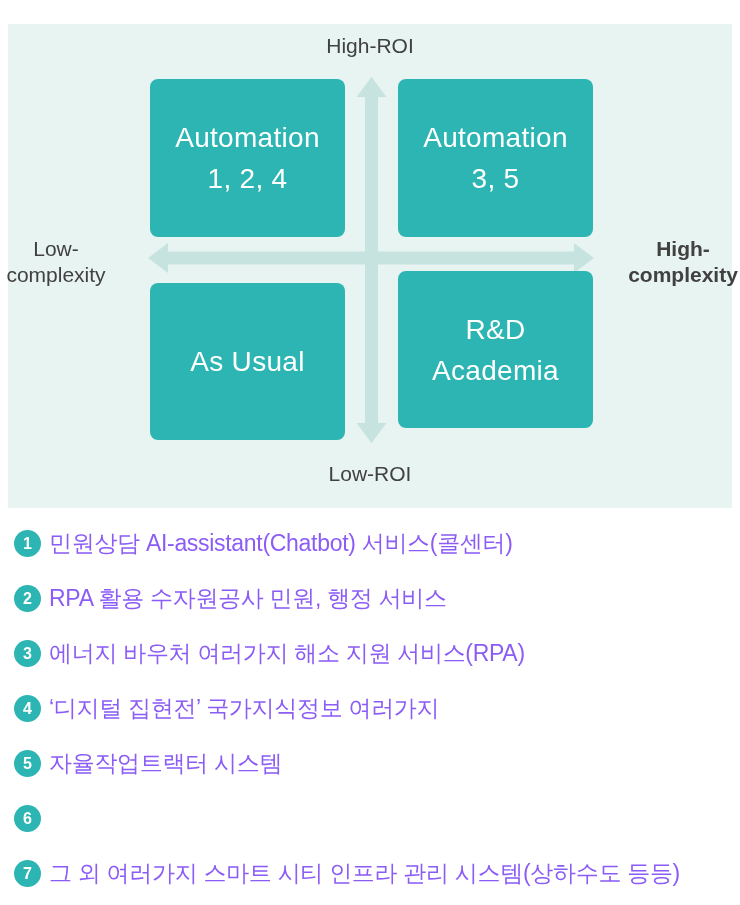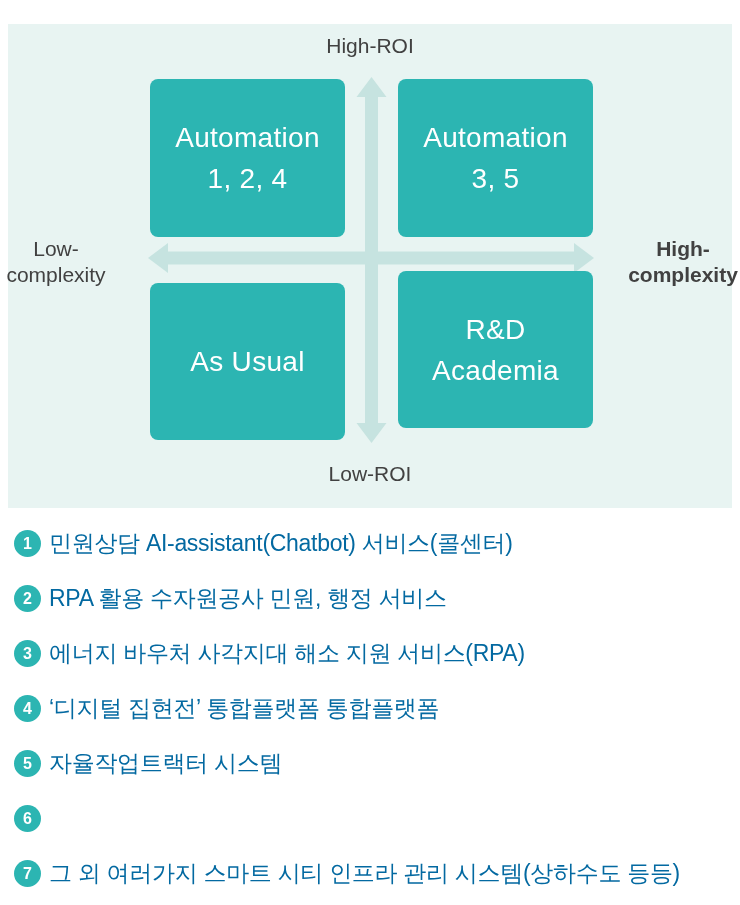--- a/index.html
+++ b/index.html
@@ -85,21 +85,21 @@
     font-size: 16px;
     font-weight: bold;
     display: flex;
     align-items: center;
     justify-content: center;
     line-height: 1;
   }
   .legend-text {
     margin-left: 8px;
     font-size: 23px;
-    color: #0369a1;
+    color: #8b5cf6;
     white-space: nowrap;
     letter-spacing: -0.3px;
   }
 </style>
 </head>
 <body>
 
 <div class="stage">
 
   <div class="panel">
@@ -155,26 +155,26 @@
       <span class="legend-text">민원상담 AI-assistant(Chatbot) 서비스(콜센터)</span>
     </div>
 
     <div class="legend-row">
       <span class="legend-num">2</span>
       <span class="legend-text">RPA 활용 수자원공사 민원, 행정 서비스</span>
     </div>
 
     <div class="legend-row">
       <span class="legend-num">3</span>
-      <span class="legend-text">에너지 바우처 사각지대 해소 지원 서비스(RPA)</span>
+      <span class="legend-text">에너지 바우처 여러가지 해소 지원 서비스(RPA)</span>
     </div>
 
     <div class="legend-row">
       <span class="legend-num">4</span>
-      <span class="legend-text">‘디지털 집현전’ 통합플랫폼 통합플랫폼</span>
+      <span class="legend-text">‘디지털 집현전’ 국가지식정보 여러가지</span>
     </div>
 
     <div class="legend-row">
       <span class="legend-num">5</span>
       <span class="legend-text">자율작업트랙터 시스템</span>
     </div>
 
     <div class="legend-row">
       <span class="legend-num">6</span>
     </div>

